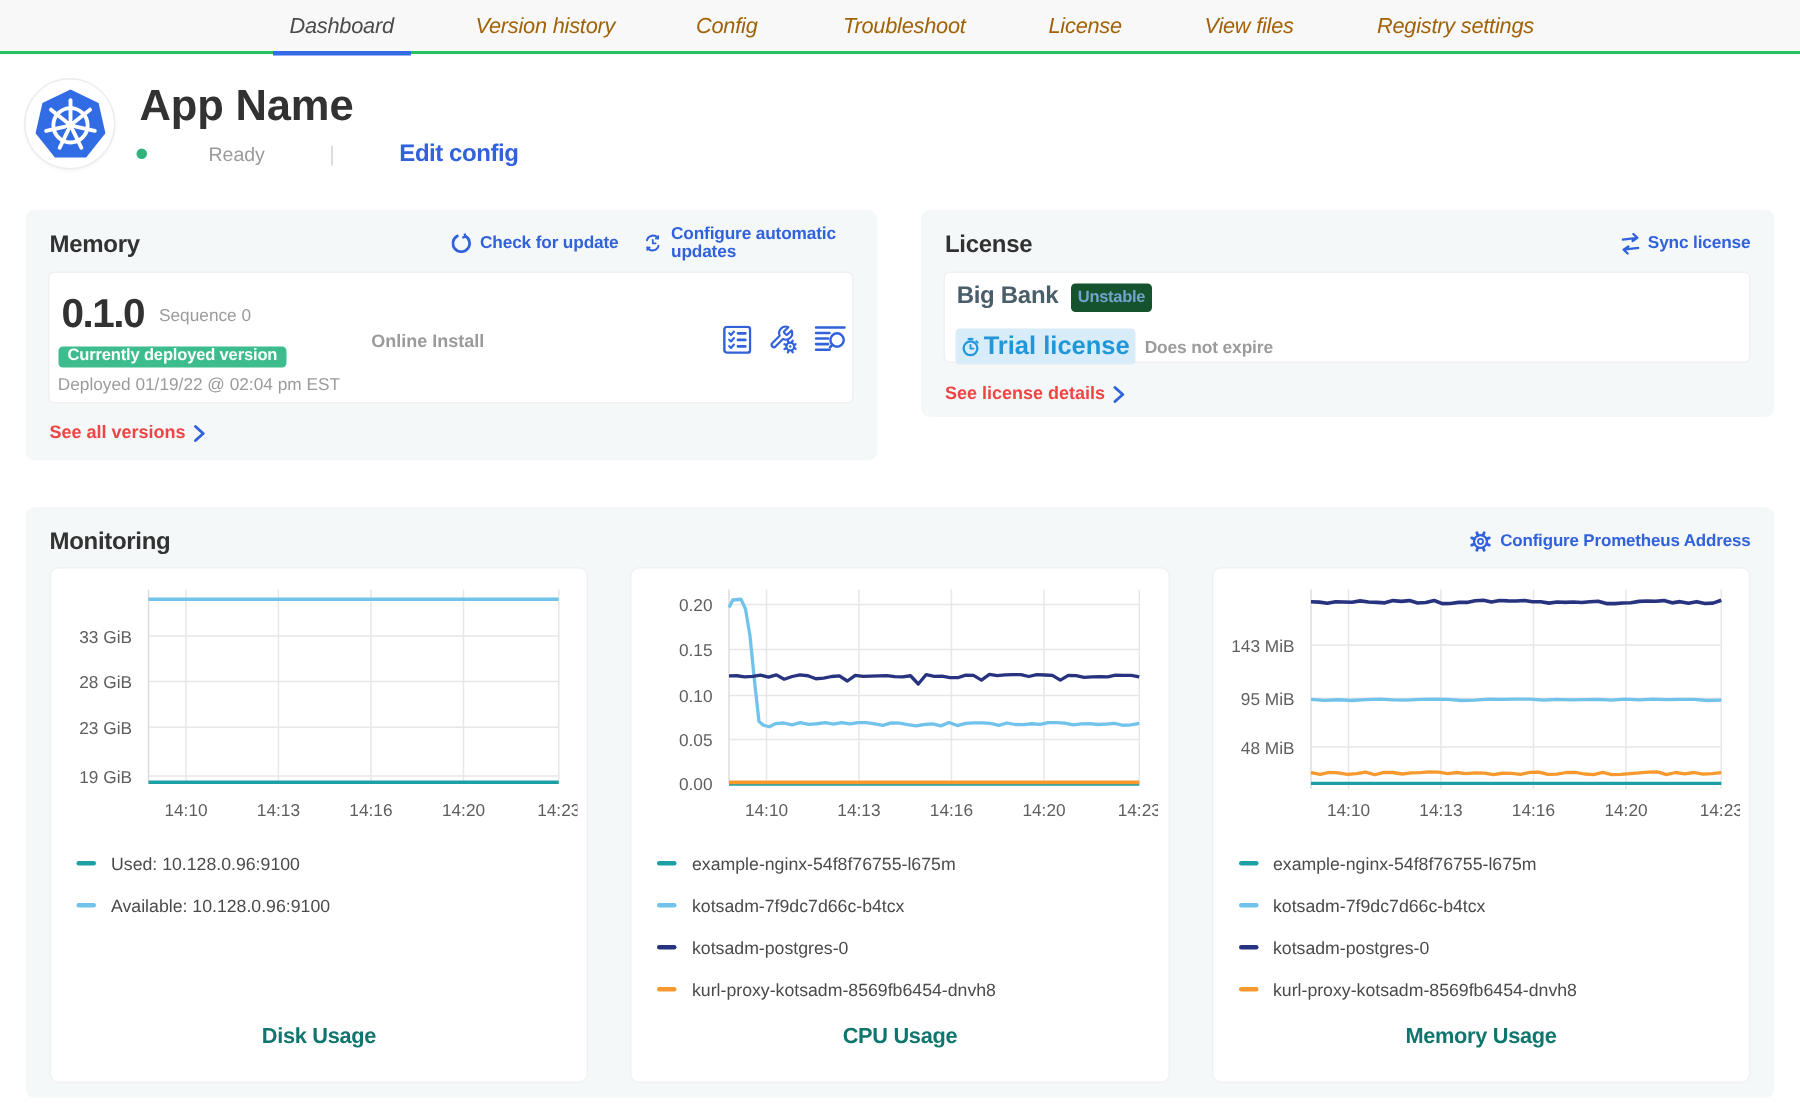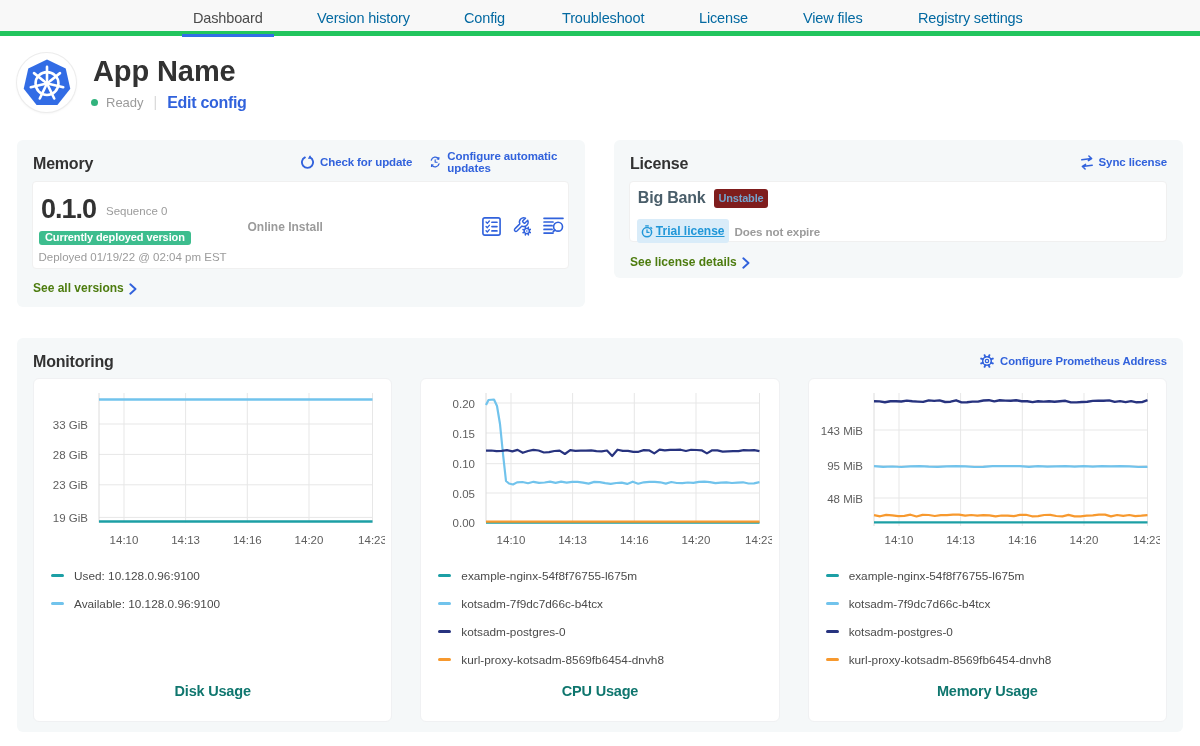--- a/index.html
+++ b/index.html
@@ -1,29 +1,29 @@
 <!DOCTYPE html>
 <html><head>
 <meta charset="utf-8">
 <style>
 * { margin:0; padding:0; box-sizing:border-box; }
 html,body { width:1200px; height:746px; background:#fff; font-family:"Liberation Sans", sans-serif; overflow:hidden; }
 a { text-decoration:none; }
 #page { position:relative; width:1200px; height:746px; }
 
 
-.nav { position:absolute; left:0; top:0; width:1200px; height:36px; background:#f8f8f8; border-bottom:5px solid #22c55e; }
-.tab { position:absolute; top:0; height:36px; display:flex; align-items:center; font-size:14.5px; letter-spacing:-0.15px; color:#0369a1; }
+.nav { position:absolute; left:0; top:0; width:1200px; height:36px; background:#f8f8f8; border-bottom:2px solid #22c55e;font-style:italic; }
+.tab { position:absolute; top:0; height:36px; display:flex; align-items:center; font-size:14.5px; letter-spacing:-0.15px; color:#a16207; }
 .tab.active { color:#4b4b4b; }
 .tab.active:after { content:""; position:absolute; left:-11px; right:-11px; bottom:-1px; height:3px; background:#326de6; }
 
 
 .appicon { position:absolute; left:17px; top:53px; width:59px; height:59px; border-radius:50%; background:#fff; box-shadow:0 0 0 1px #ececec, 0 1px 3px rgba(0,0,0,0.08); display:flex; align-items:center; justify-content:center; }
 h1.appname { position:absolute; left:93px; top:57px; font-size:29px; font-weight:bold; color:#323232; letter-spacing:-0.1px; line-height:29px; }
-.statusrow { position:absolute; left:91px; top:95px; height:15px; display:flex; align-items:center; font-size:13px; color:#9b9b9b; }
+.statusrow { position:absolute; left:91px; top:95px; height:15px; display:flex; align-items:center; font-size:13px; color:#9b9b9b;gap:33px; }
 .dot { width:7px; height:7px; border-radius:50%; background:#31b37d; margin-right:8px; }
 .sep { color:#d7d7d7; margin:0 10px; font-size:14px; position:relative; top:-1px; }
 .statusrow a { font-size:16px; font-weight:bold; color:#3162dc; letter-spacing:-0.3px; }
 
 
 .card { position:absolute; background:#f5f8f9; border-radius:6px; }
 .vcard { left:17px; top:140px; width:568px; height:167px; }
 .lcard { left:614px; top:140px; width:569px; height:138px; }
 .moncard { left:17px; top:338px; width:1166px; height:394px; }
 h2.chead { position:absolute; left:16px; top:14.5px; font-size:16px; font-weight:bold; color:#323232; letter-spacing:-0.2px; }
@@ -32,30 +32,30 @@
 .innercard { position:absolute; background:#fff; border:1px solid #f0f0f0; border-radius:4px; }
 
 
 .v-inner { left:15px; top:41px; width:537px; height:88px; }
 .vnum { position:absolute; left:8px; top:13.5px; font-size:27px; font-weight:bold; color:#323232; letter-spacing:-1px; line-height:27px; }
 .vseq { position:absolute; left:73px; top:22.5px; font-size:11.5px; color:#9b9b9b; }
 .badge-green { position:absolute; left:6px; top:48.5px; height:14.5px; display:flex; align-items:center; background:#3dbd8e; color:#fff; font-size:11px; font-weight:bold; letter-spacing:-0.1px; border-radius:3px; padding:0 6px 1px; }
 .deployed { position:absolute; left:5.5px; top:68.5px; font-size:11.5px; font-weight:normal; color:#9b9b9b; }
 .vmid { position:absolute; left:214.5px; top:37.5px; font-size:12px; font-weight:bold; color:#9b9b9b; }
 .vicons { position:absolute; right:4.5px; top:0; height:88px; display:flex; align-items:center; gap:11.5px; }
-.seelink { position:absolute; left:16px; display:flex; align-items:center; font-size:12px; font-weight:bold; color:#4d7c0f; height:15px; }
+.seelink { position:absolute; left:16px; display:flex; align-items:center; font-size:12px; font-weight:bold; color:#ef4444; height:15px; }
 .seelink svg { margin-left:5px; position:relative; top:0.5px; }
 
 
 .l-inner { left:14.8px; top:41.2px; width:538px; height:60.5px; }
 .bigbank { position:absolute; left:8px; top:5.5px; display:flex; align-items:flex-start; }
 .bigbank b { font-size:16px; color:#4a5e6a; letter-spacing:-0.2px; line-height:19px; }
-.badge-unstable { background:#7f1d1d; color:#73a3cd; font-size:11px; font-weight:bold; letter-spacing:-0.2px; border-radius:3px; padding:3px 5px 4px; margin-left:8px; position:relative; top:1.6px; }
+.badge-unstable { background:#14532d; color:#73a3cd; font-size:11px; font-weight:bold; letter-spacing:-0.2px; border-radius:3px; padding:3px 5px 4px; margin-left:8px; position:relative; top:1.6px; }
 .lrow2 { position:absolute; left:7px; top:37.3px; display:flex; align-items:center; }
-.badge-trial { display:flex; align-items:center; background:#d9ecf9; color:#2197d8; font-size:12px; font-weight:bold; border-radius:3px; padding:12px 4px; height:16.4px;text-decoration:underline; }
+.badge-trial { display:flex; align-items:center; background:#d9ecf9; color:#2197d8; font-size:17px; font-weight:bold; border-radius:3px; padding:12px 4px; height:16.4px; }
 .badge-trial svg { margin-right:3px; }
 .noexpire { font-size:11.6px; color:#9b9b9b; font-weight:bold; letter-spacing:-0.1px; margin-left:6px; }
 
 
 .charts { position:absolute; left:16px; top:40px; display:flex; gap:28px; }
 .chartcard { width:359.33px; height:344px; background:#fff; border:1px solid #f0f1f3; border-radius:6px; position:relative; }
 .legend { position:absolute; left:17px; top:182.5px; }
 .legrow { display:flex; align-items:center; height:28px; }
 .legdash { width:13px; height:3px; border-radius:1.5px; margin-right:10px; flex:0 0 auto; }
 .legrow span.lbl { font-size:11.8px; color:#4a4a4a; }

